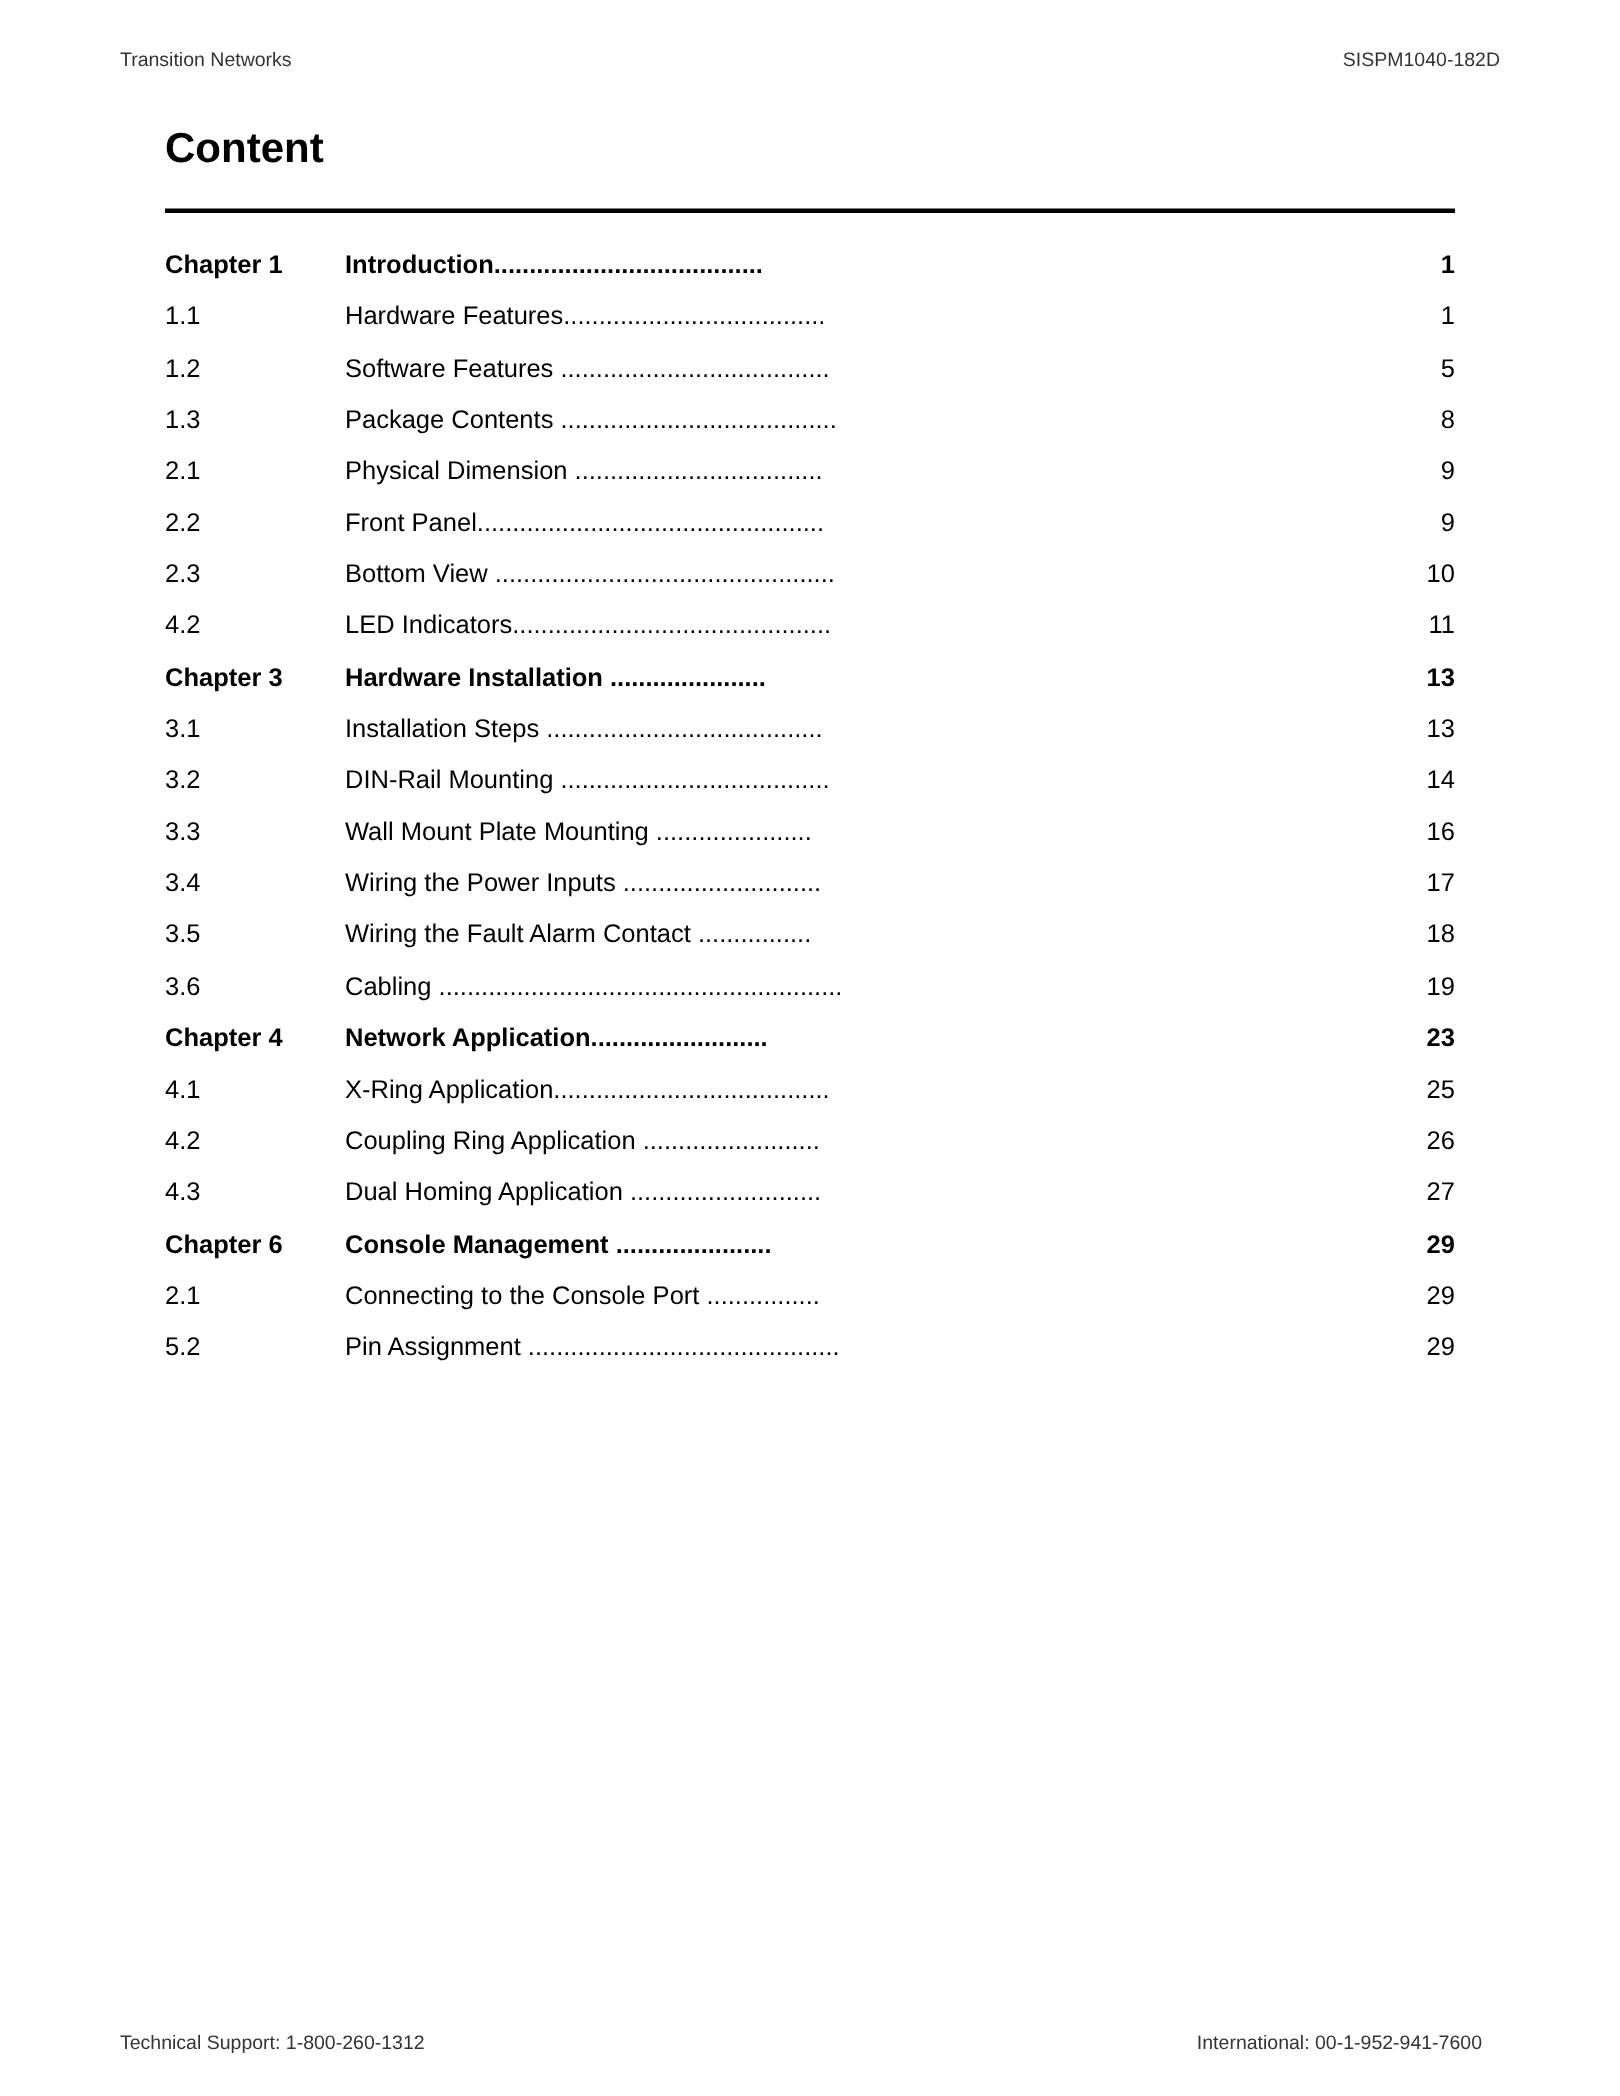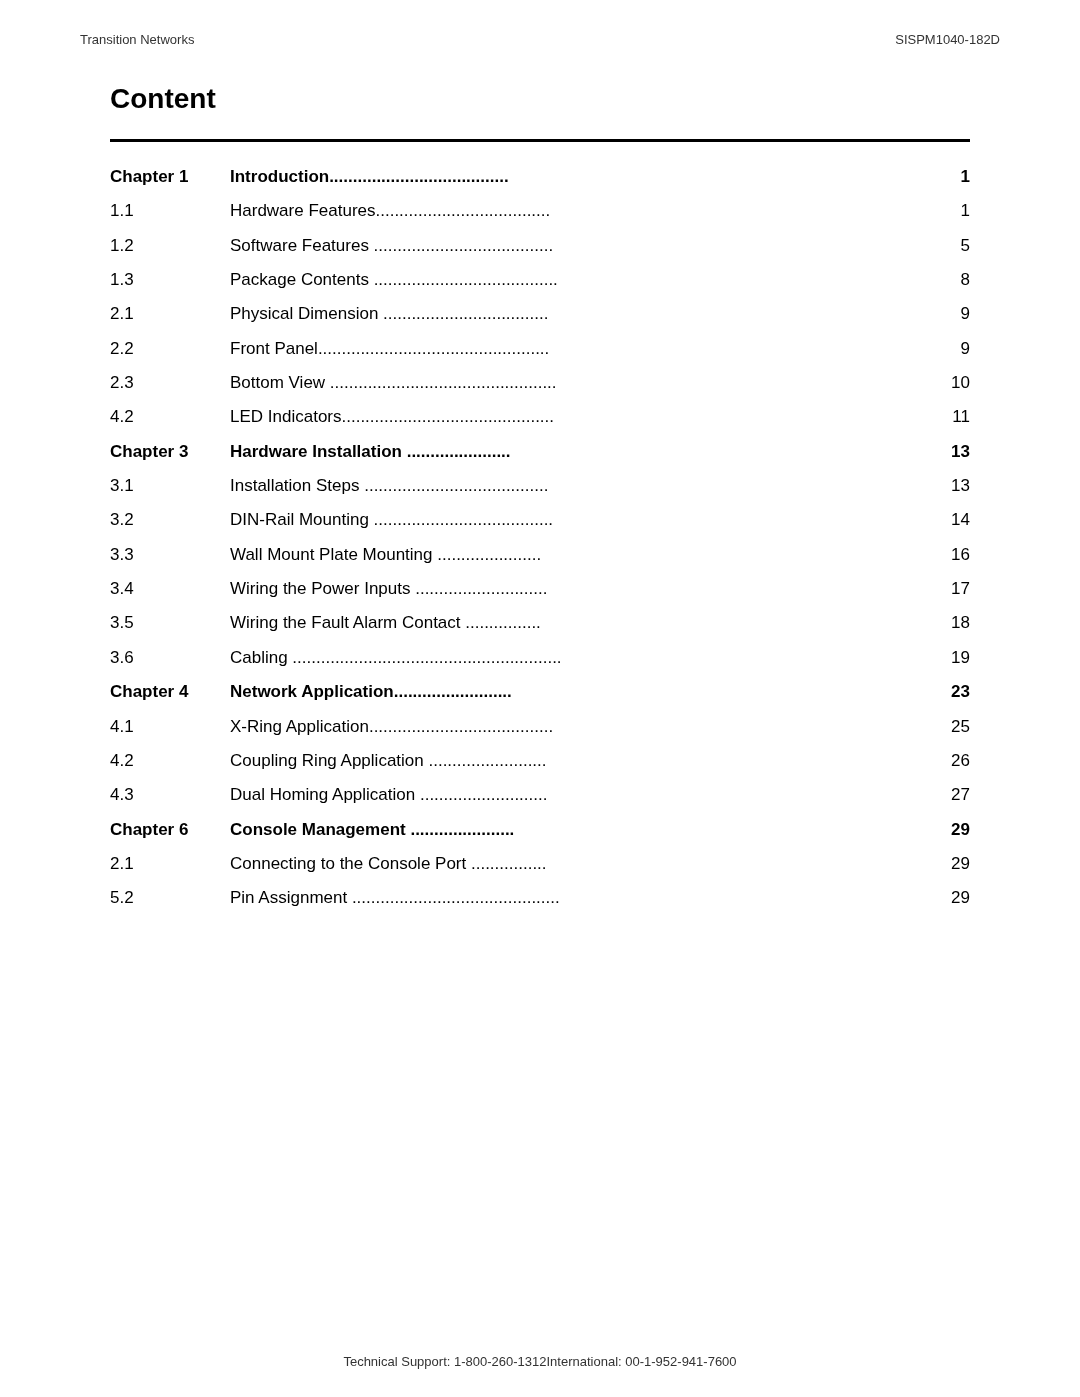--- a/index.html
+++ b/index.html
@@ -81,23 +81,23 @@
       text-align: right;
       vertical-align: top;
       white-space: nowrap;
       width: 50px;
     }
 
     .page-footer {
       position: absolute;
       bottom: 28px;
       left: 0;
-      right: 0;
+      right: 12px;
       display: flex;
-      justify-content: center;
+      justify-content: space-between;
       padding: 0 80px;
       font-size: 13px;
       color: #333;
     }
   </style>
 </head>
 <body>
 
 <div class="page-header">
   <span>Transition Networks</span>

